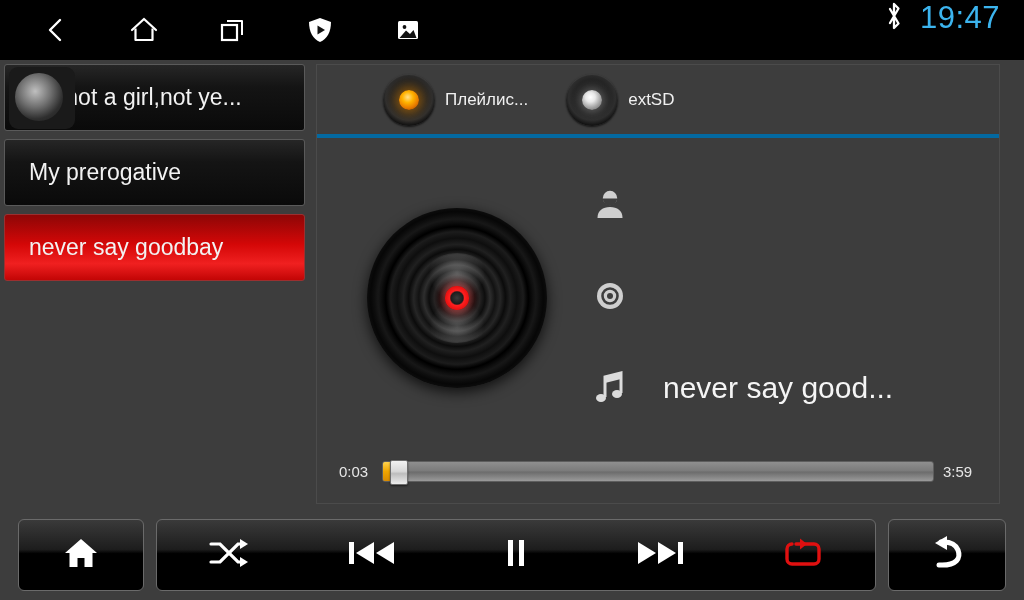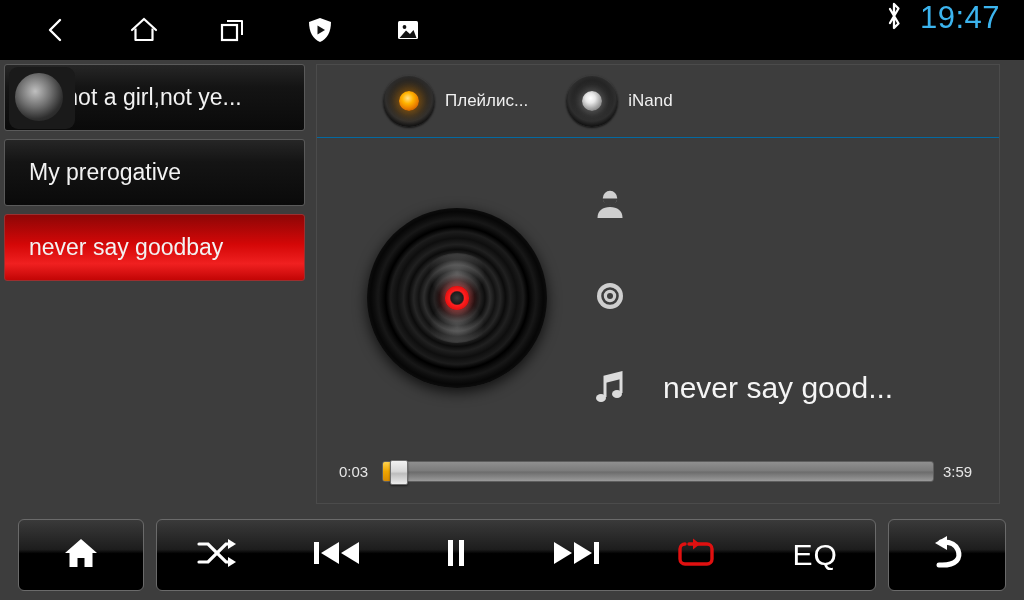--- a/index.html
+++ b/index.html
@@ -69,21 +69,21 @@
 
   
   .player {
     position:absolute; left:316px; top:64px; width:684px; height:440px;
     border:1px solid #4b4b4b;
     background:#3d3d3d;
   }
   .sources {
     position:relative;
     height:73px;
-    border-bottom:1px solid #0369a1;
+    border-bottom:4px solid #0369a1;
     display:flex; align-items:center;
     padding-left:66px;
   }
   .source {
     display:flex; align-items:center; gap:10px;
     margin-right:38px;
   }
   .radio {
     width:52px; height:52px; border-radius:50%;
     background:
@@ -283,28 +283,28 @@
 
     <div class="sources">
 
       <div class="source">
         <div class="radio on">
             <div class="dot"></div>
           </div>
         <span class="src-label">Плейлис...</span>
       </div>
 
-
-
       <div class="source">
         <div class="radio">
             <div class="dot"></div>
           </div>
-        <span class="src-label">iNand</span>
-      </div>
+        <span class="src-label">extSD</span>
+      </div>
+
+
 
     </div>
 
     <div class="nowplaying">
 
       <div class="albumart"></div>
 
       <div class="meta">
 
         <div class="meta-row artist">
@@ -410,23 +410,20 @@
 
       <div class="cbtn">
         <span>
           <svg width="54" height="36" viewBox="0 0 54 36">
             <path d="M20 9 h18 a5 5 0 0 1 5 5 v10 a5 5 0 0 1 -5 5 h-22 a5 5 0 0 1 -5 -5 v-10 a5 5 0 0 1 5 -5" fill="none" stroke="#e01010" stroke-width="3.4" stroke-linecap="round"></path>
             <path d="M24 3.5 L31 9 L24 14.5 Z" fill="#e01010"></path>
           </svg>
         </span>
       </div>
 
-      <div class="cbtn">
-        <span class="eq-text">EQ</span>
-      </div>
 
     </div>
 
     <div class="btn back">
       <span>
         <svg width="40" height="38" viewBox="0 0 40 38">
           <path d="M12 31 C30 32 34 24 31 16 C28.5 9.5 22 7.5 14 8" fill="none" stroke="#fff" stroke-width="5" stroke-linecap="round"></path>
           <path d="M20 2 L8 9 L20 16 Z" fill="#fff"></path>
         </svg>
       </span>

